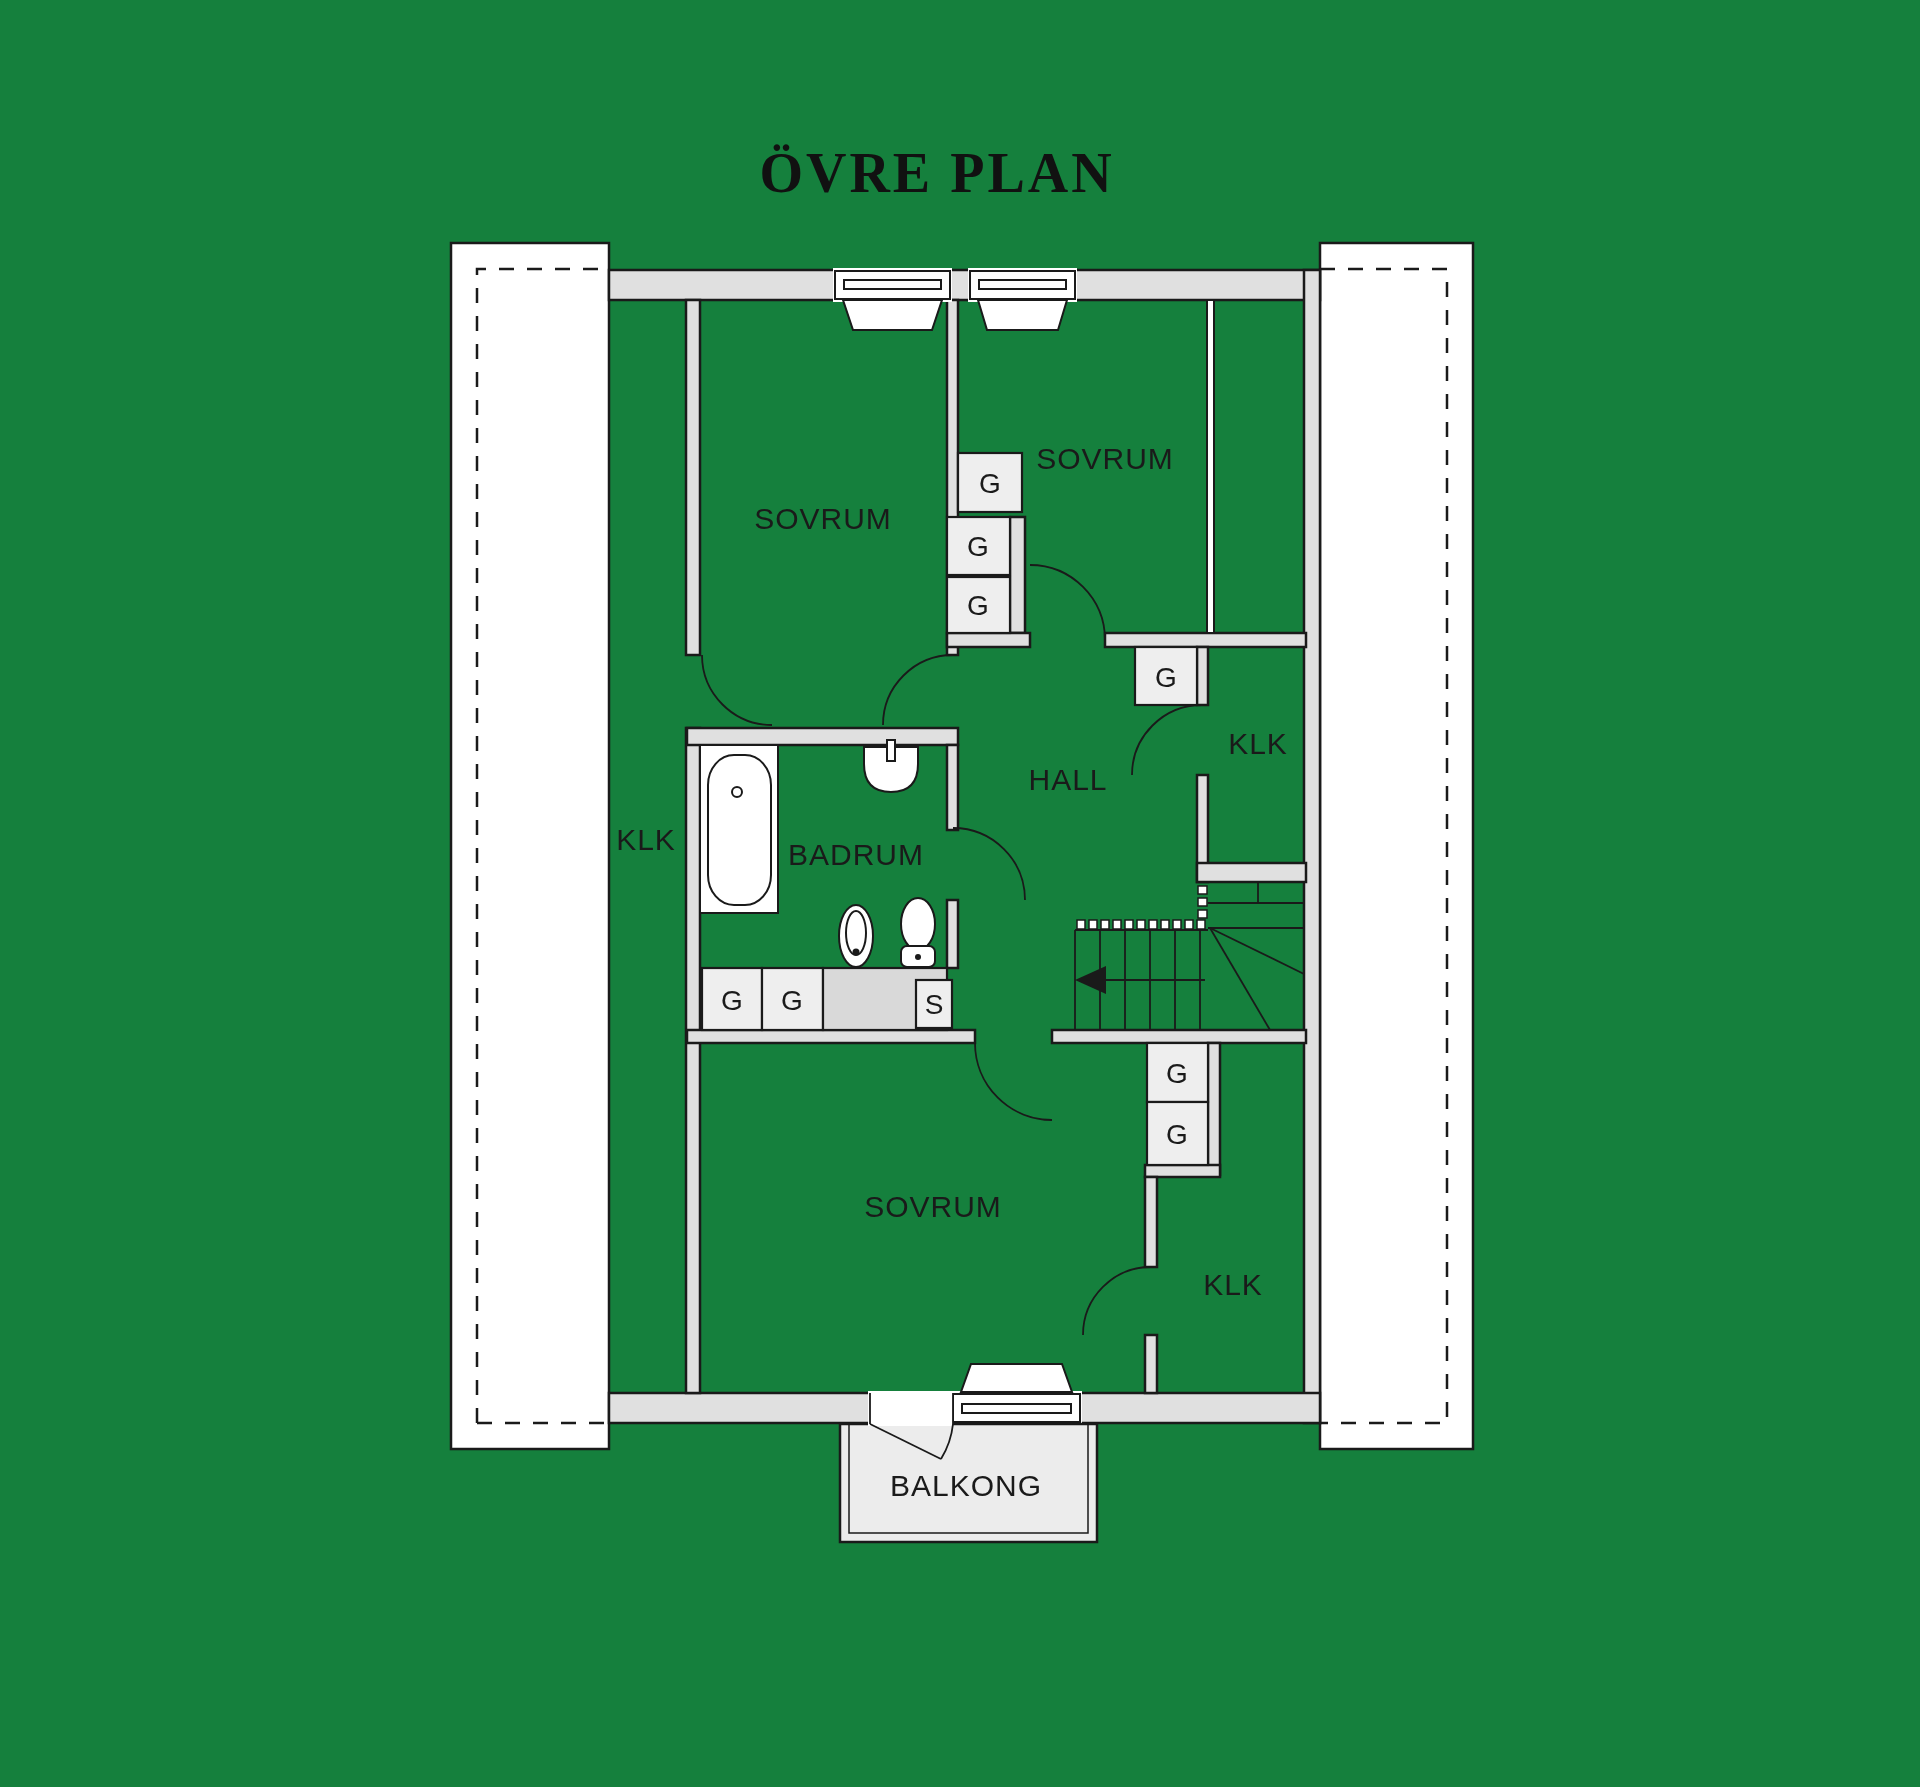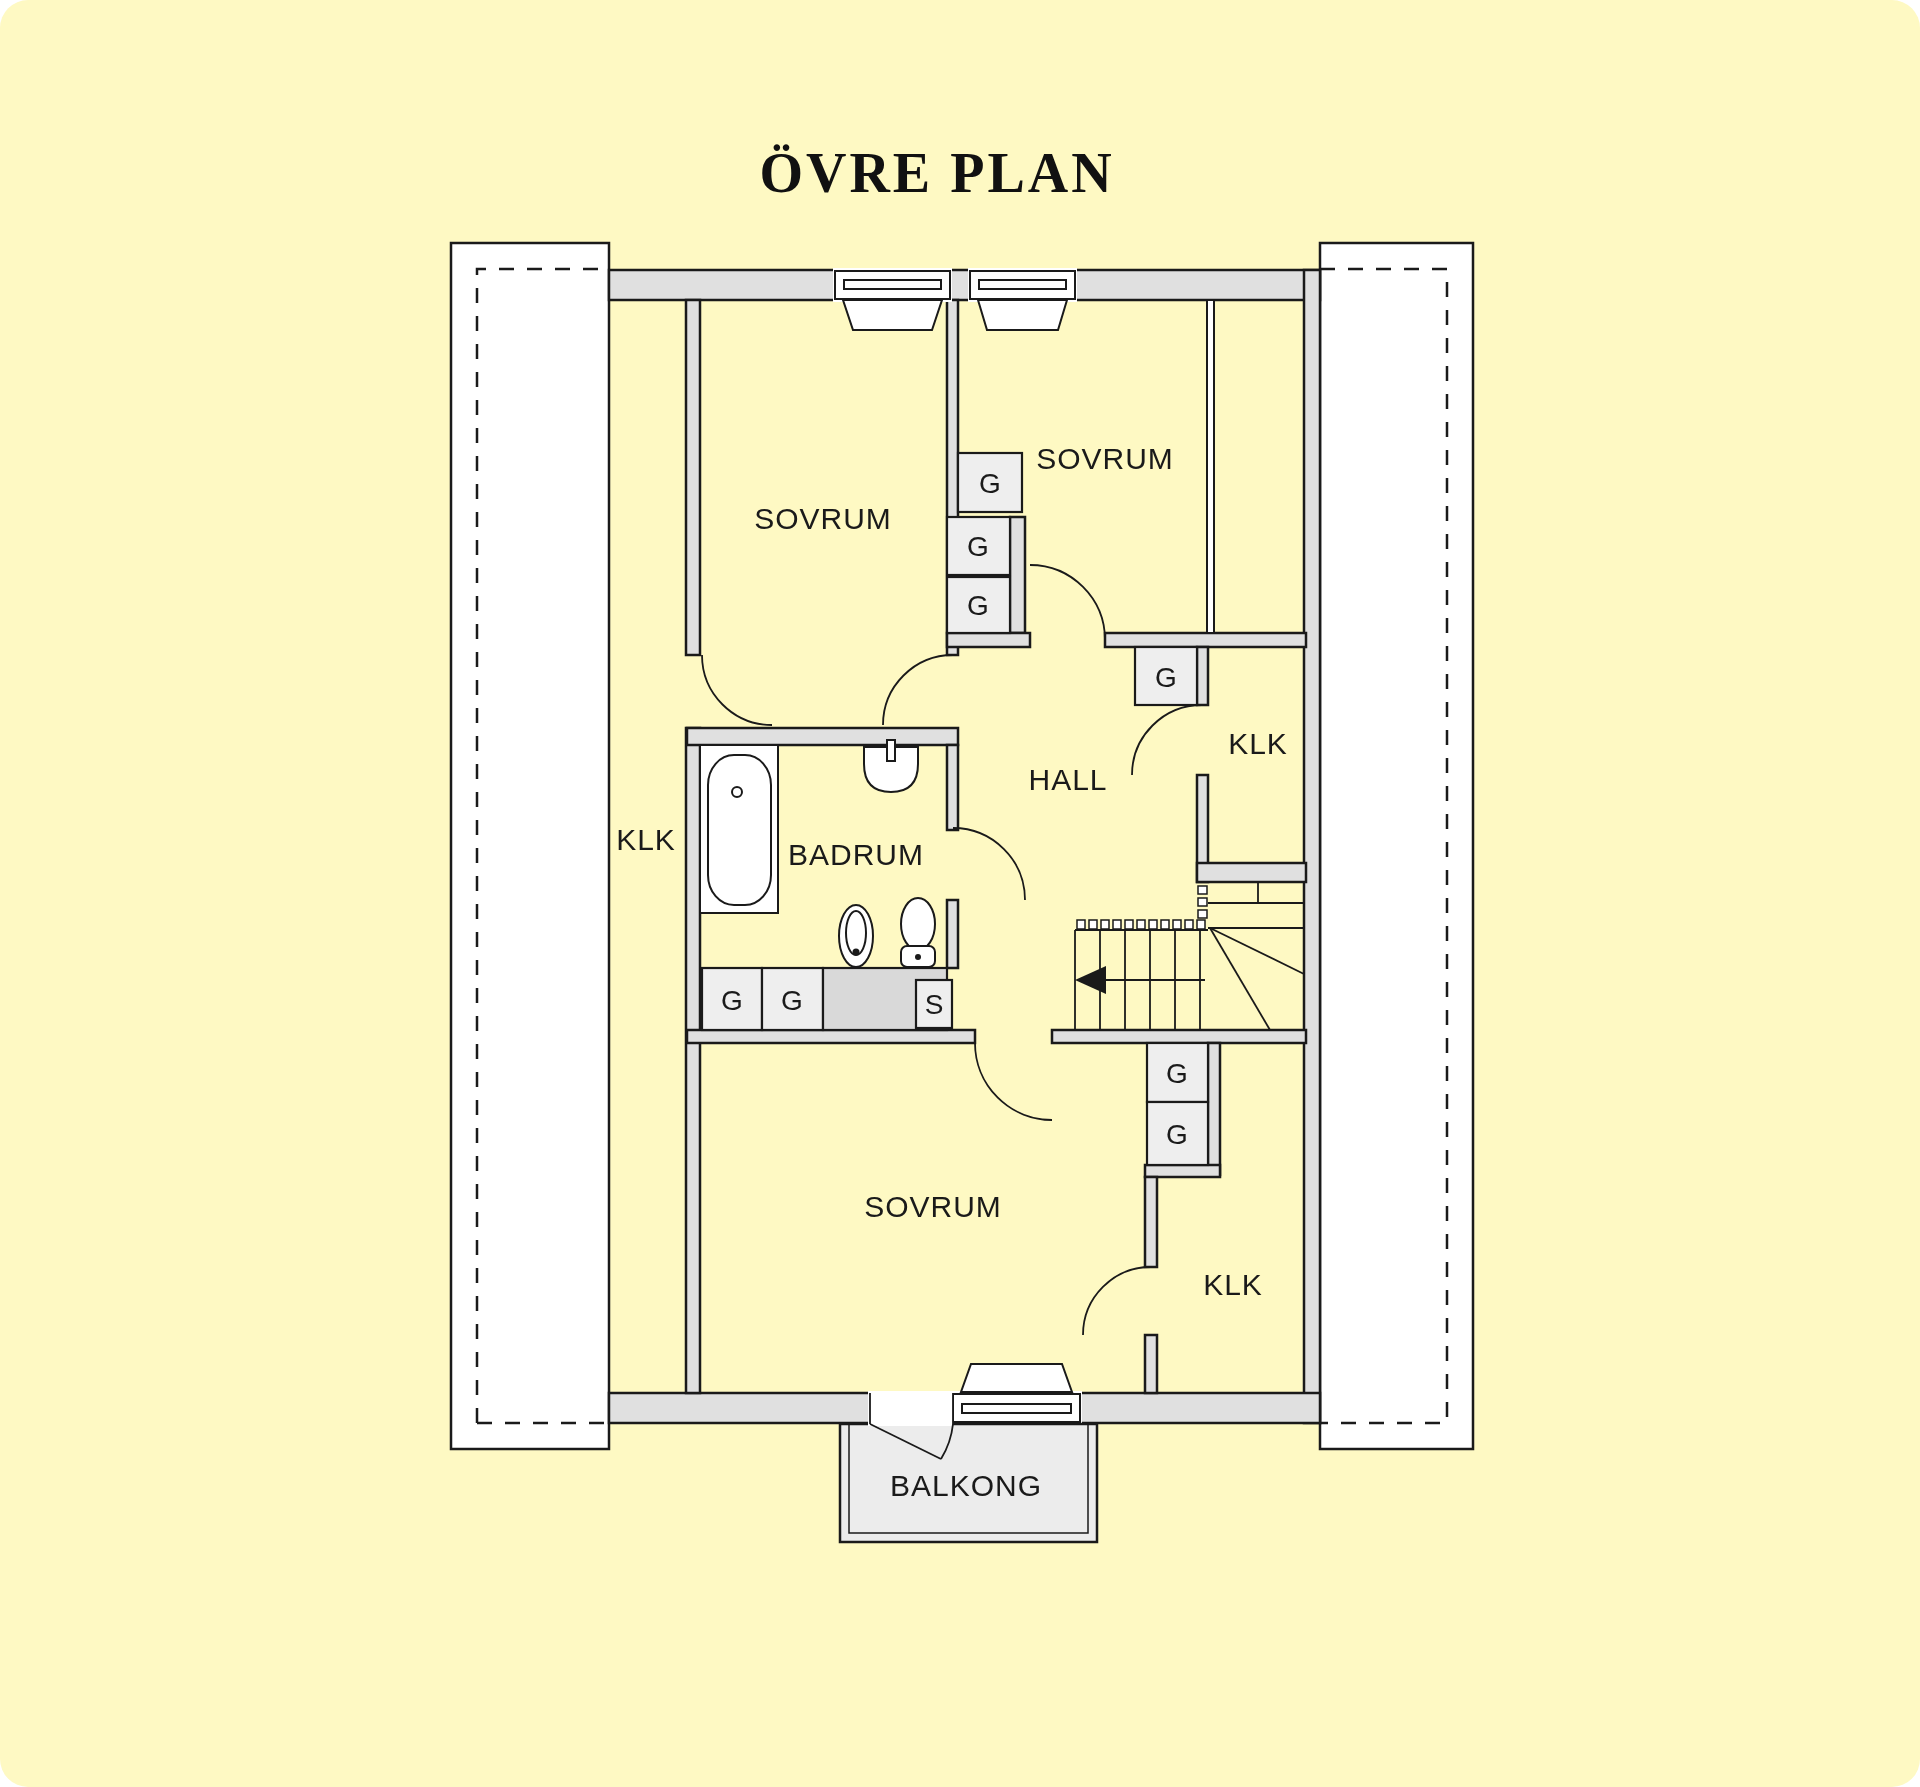--- a/index.html
+++ b/index.html
@@ -1,17 +1,17 @@
 <!DOCTYPE html>
 <html><head>
 <meta charset="utf-8">
 <style>
   html,body{margin:0;padding:0;background:#ffffff;}
-  .page{position:relative;width:1920px;height:1787px;background:#fef9c3;overflow:hidden;
-        font-family:"Liberation Sans",sans-serif;border-radius:28px;}
+  .page{position:relative;width:1920px;height:1787px;background:#15803d;overflow:hidden;
+        font-family:"Liberation Sans",sans-serif;}
   svg{position:absolute;left:0;top:0;}
   .wall{fill:#e0e0e0;stroke:#1a1a1a;stroke-width:2.5;}
   .thinwall{fill:#ffffff;stroke:#1a1a1a;stroke-width:2;}
   .attic{fill:#ffffff;stroke:#1a1a1a;stroke-width:2.5;}
   .dash{fill:none;stroke:#1a1a1a;stroke-width:2.5;stroke-dasharray:15 13;}
   .unit{fill:#eeeeee;stroke:#1a1a1a;stroke-width:2.2;}
   .duct{fill:#d9d9d9;stroke:#1a1a1a;stroke-width:2.2;}
   .fix{fill:#ffffff;stroke:#1a1a1a;stroke-width:2;}
   .arc{fill:none;stroke:#1a1a1a;stroke-width:1.8;}
   .stair{fill:none;stroke:#1a1a1a;stroke-width:1.8;}

